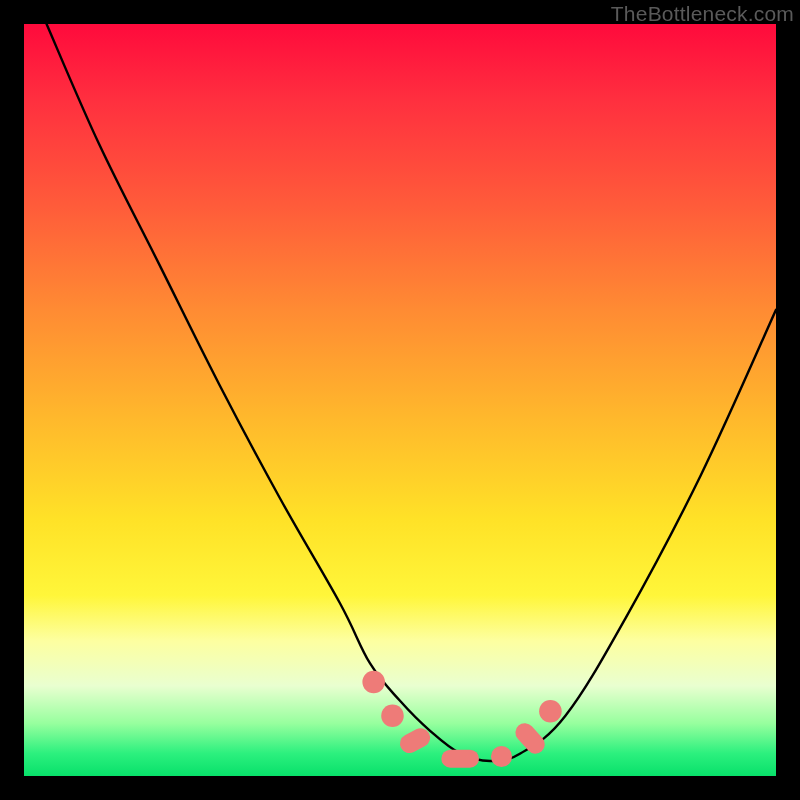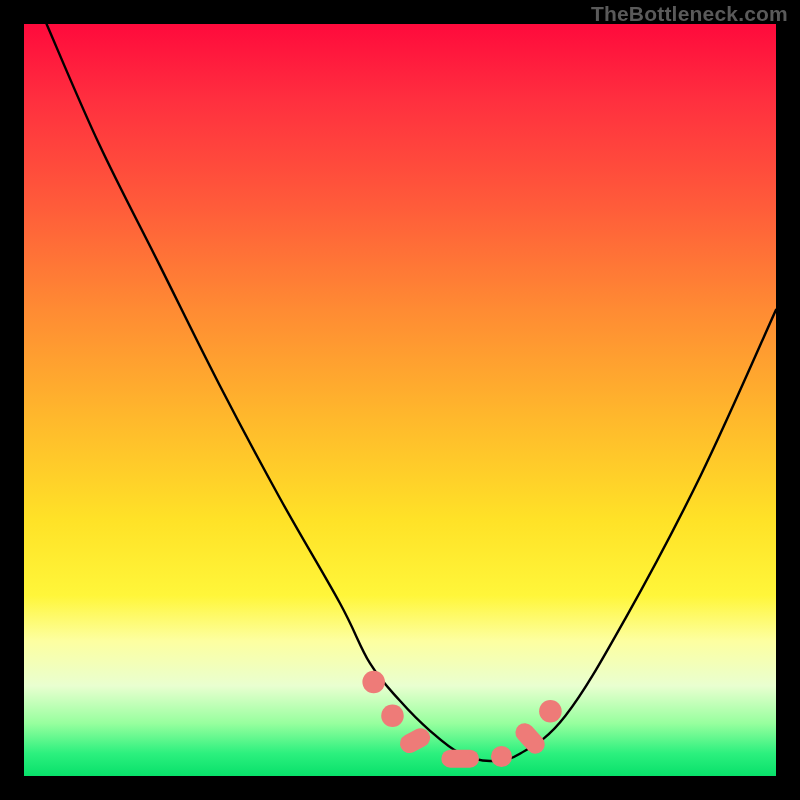--- a/index.html
+++ b/index.html
@@ -34,24 +34,24 @@
       #fdffa0 82%,
       #e9ffd0 88%,
       #97ff9e 93%,
       #2cf07e 97%,
       #08e06a 100%
     );
   }
   .watermark {
     position: absolute;
     top: 2px;
-    right: 12px;
+    right: 6px;
     color: #5a5a5a;
     font-size: 21px;
-    font-weight: 700;
+    font-weight: 400;
     letter-spacing: 0.2px;
     user-select: none;
   }
   svg.overlay {
     position: absolute;
     left: 0;
     top: 0;
     width: 752px;
     height: 752px;
   }

